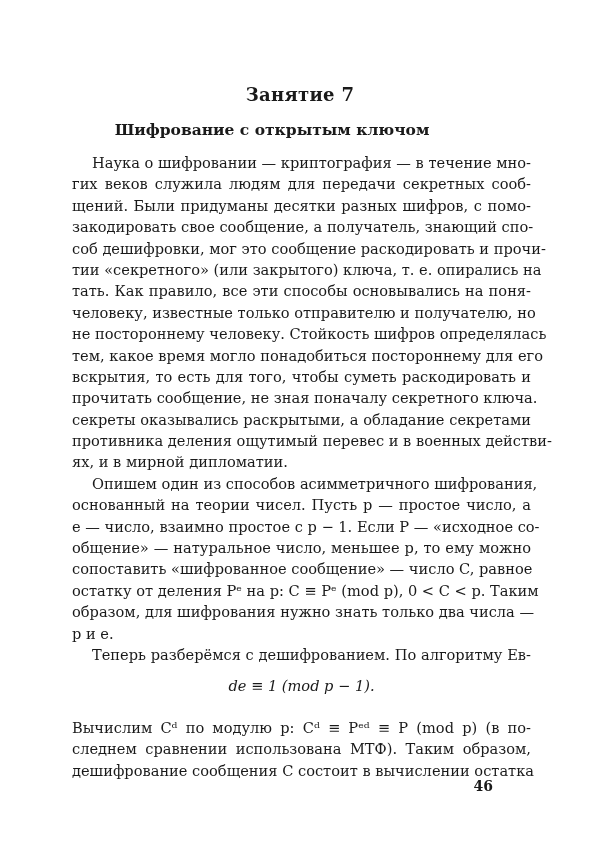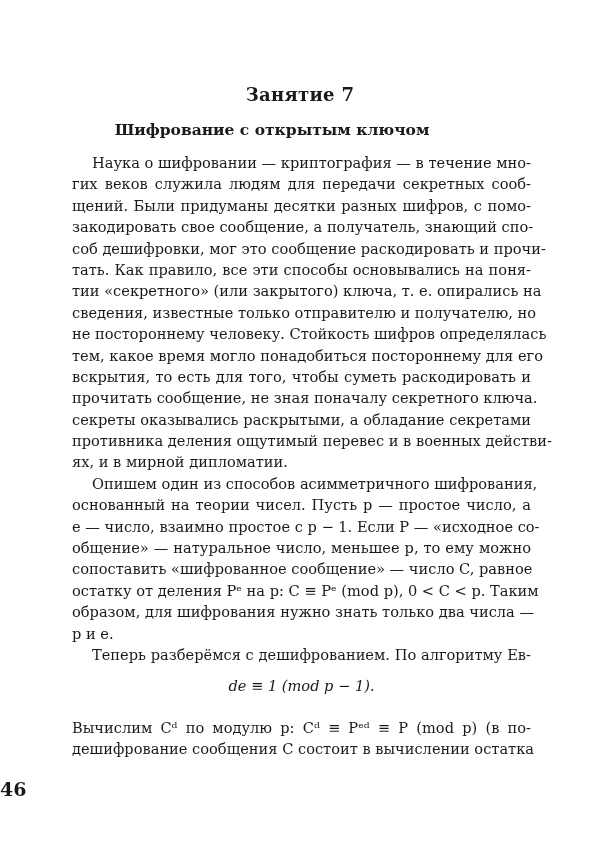--- a/index.html
+++ b/index.html
@@ -25,41 +25,41 @@
     position: absolute; left: 72px; top: 152px; width: 459px;
     font-size: 14.6px; line-height: 21.4px;
   }
   .line { display: block; white-space: nowrap; text-align: justify; text-align-last: justify; height: 21.4px; }
   .line.last { text-align-last: left; }
   .line.indent { text-indent: 20px; }
   .line.center { text-align: right; text-align-last: center; margin: 10px 0 20px 0; }
   .math { font-style: italic; }
   .page-number {
     position: absolute; left: 0; width: 493px; top: 778px;
-    text-align: left; font-weight: bold; font-size: 19px;
+    text-align: right; font-weight: bold; font-size: 14px;
   }
 </style>
 </head>
 <body>
 
 <div class="page">
   <div class="chapter-title">Занятие 7</div>
   <div class="stray-dot"></div>
   <div class="section-title">Шифрование с открытым ключом</div>
 
   <div class="body-text">
 
     <span class="line indent">Наука о шифровании — криптография — в течение мно-</span>
     <span class="line">гих веков служила людям для передачи секретных сооб-</span>
     <span class="line">щений. Были придуманы десятки разных шифров, с помо-</span>
     <span class="line">закодировать свое сообщение, а получатель, знающий спо-</span>
     <span class="line">соб дешифровки, мог это сообщение раскодировать и прочи-</span>
+    <span class="line">тии «секретного» (или закрытого) ключа, т. е. опирались на</span>
     <span class="line">тать. Как правило, все эти способы основывались на поня-</span>
-    <span class="line">тии «секретного» (или закрытого) ключа, т. е. опирались на</span>
-    <span class="line">сведения, известные только отправителю и получателю, но</span>
+    <span class="line">человеку, известные только отправителю и получателю, но</span>
     <span class="line">не постороннему человеку. Стойкость шифров определялась</span>
     <span class="line">тем, какое время могло понадобиться постороннему для его</span>
     <span class="line">вскрытия, то есть для того, чтобы суметь раскодировать и</span>
     <span class="line">прочитать сообщение, не зная поначалу секретного ключа.</span>
     <span class="line">секреты оказывались раскрытыми, а обладание секретами</span>
     <span class="line">противника деления ощутимый перевес и в военных действи-</span>
     <span class="line last">ях, и в мирной дипломатии.</span>
 
     <span class="line indent">Опишем один из способов асимметричного шифрования,</span>
     <span class="line">основанный на теории чисел. Пусть p — простое число, а</span>
@@ -68,17 +68,18 @@
     <span class="line">сопоставить «шифрованное сообщение» — число C, равное</span>
     <span class="line">остатку от деления Pᵉ на p: C ≡ Pᵉ (mod p), 0 &lt; C &lt; p. Таким</span>
     <span class="line">образом, для шифрования нужно знать только два числа —</span>
     <span class="line last">p и e.</span>
 
     <span class="line indent">Теперь разберёмся с дешифрованием. По алгоритму Ев-</span>
 
     <span class="line center math">de ≡ 1 (mod p − 1).</span>
 
     <span class="line">Вычислим Cᵈ по модулю p: Cᵈ ≡ Pᵉᵈ ≡ P (mod p) (в по-</span>
+    <span class="line">следнем сравнении использована МТФ). Таким образом,</span>
     <span class="line">дешифрование сообщения C состоит в вычислении остатка</span>
   </div>
 
   <div class="page-number">46</div>
 </div>
 
 </body></html>

